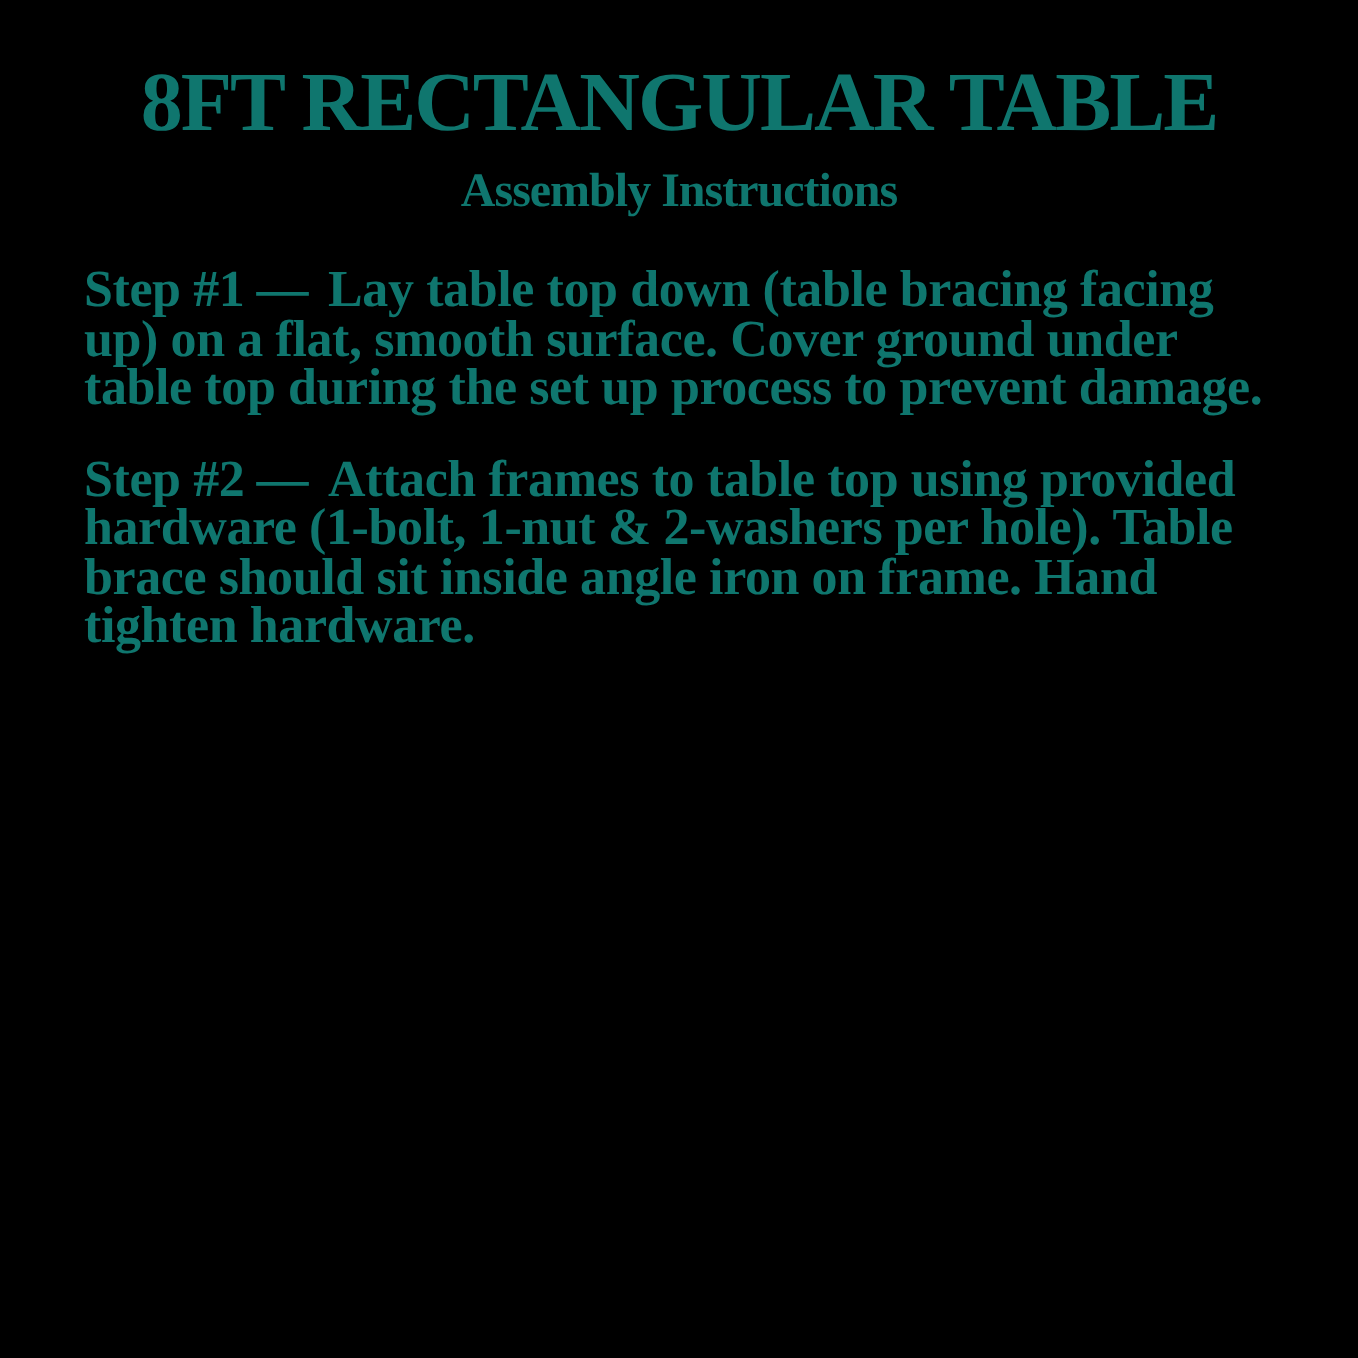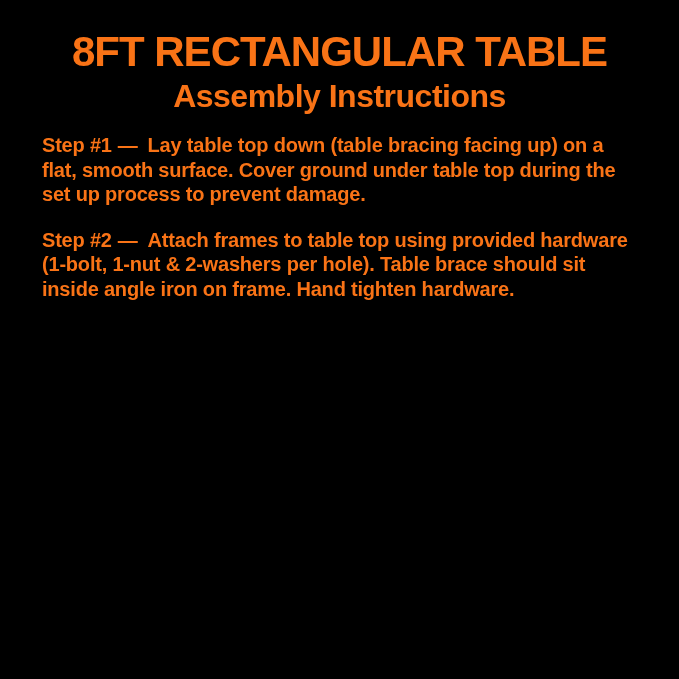--- a/index.html
+++ b/index.html
@@ -5,45 +5,45 @@
   html, body {
     margin: 0;
     padding: 0;
     background: #000000;
   }
   .page {
     position: relative;
     width: 679px;
     height: 679px;
     background: #000000;
-    color: #f97316;
-    font-family: Liberation Sans, sans-serif;
+    color: #0f766e;
+    font-family: Liberation Serif, serif;
     font-weight: 700;
     box-sizing: border-box;
     padding: 27px 42px 0 42px;
     overflow: hidden;
   }
   .title {
     margin: 0;
     text-align: center;
     font-size: 42px;
     line-height: 50px;
     letter-spacing: -1px;
     white-space: nowrap;
   }
   .subtitle {
     margin: 2px 0 20px 0;
     text-align: center;
-    font-size: 32px;
+    font-size: 24px;
     line-height: 34px;
     letter-spacing: -0.5px;
   }
   .step {
     margin: 0 0 21px 0;
-    font-size: 20px;
+    font-size: 26px;
     line-height: 24.5px;
     letter-spacing: -0.2px;
     text-align: left;
   }
   .dash {
     margin: 0 10px 0 6px;
   }
 </style>
 </head>
 <body>

